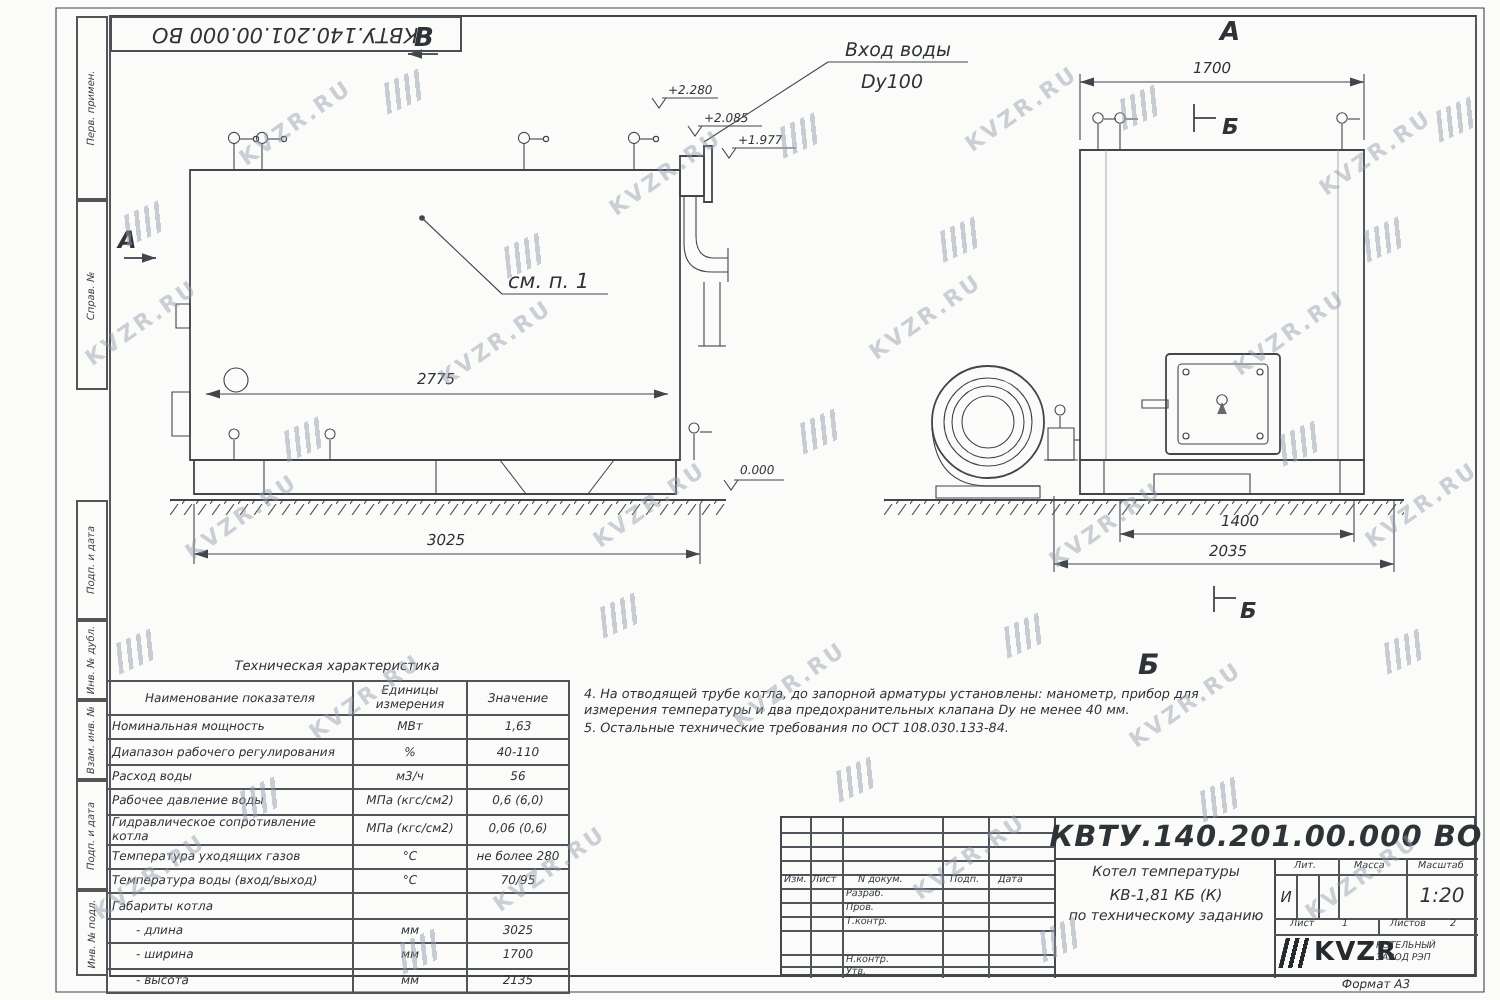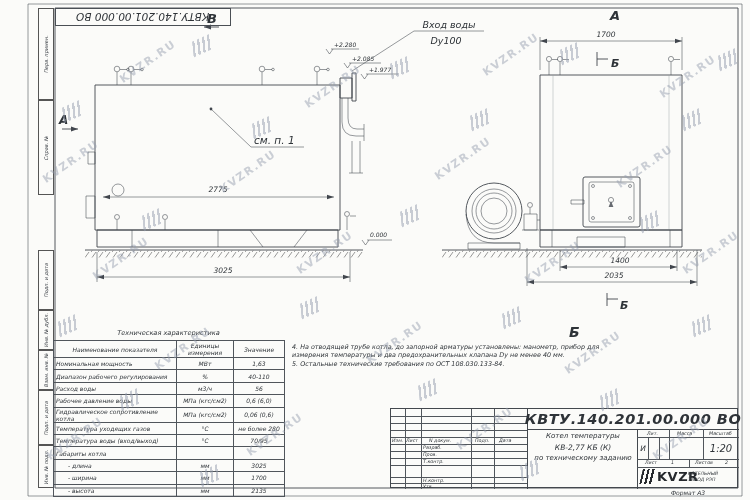--- a/index.html
+++ b/index.html
@@ -452,21 +452,21 @@
   <div class="lab" style="left:108px;top:29px">Дата</div>
 
   <div class="lab" style="left:32px;top:36px">Разраб.</div>
   <div class="lab" style="left:32px;top:43px">Пров.</div>
   <div class="lab" style="left:32px;top:50px">Т.контр.</div>
   <div class="lab" style="left:32px;top:68.5px">Н.контр.</div>
   <div class="lab" style="left:32px;top:74.5px">Утв.</div>
 
   <div class="docttl">
     <div>Котел температуры</div>
-    <div class="big">КВ-2,77 КБ (К)</div>
+    <div class="big">КВ-1,81 КБ (К)</div>
     <div>по техническому заданию</div>
   </div>
 
   <div class="lab" style="left:256px;top:21.5px">Лит.</div>
   <div class="lab" style="left:286px;top:21.5px">Масса</div>
   <div class="lab" style="left:318px;top:21.5px">Масштаб</div>
   <div class="lit">И</div>
   <div class="scale">1:20</div>
   <div class="lab" style="left:254px;top:51px">Лист</div>
   <div class="lab" style="left:280px;top:51px">1</div>

